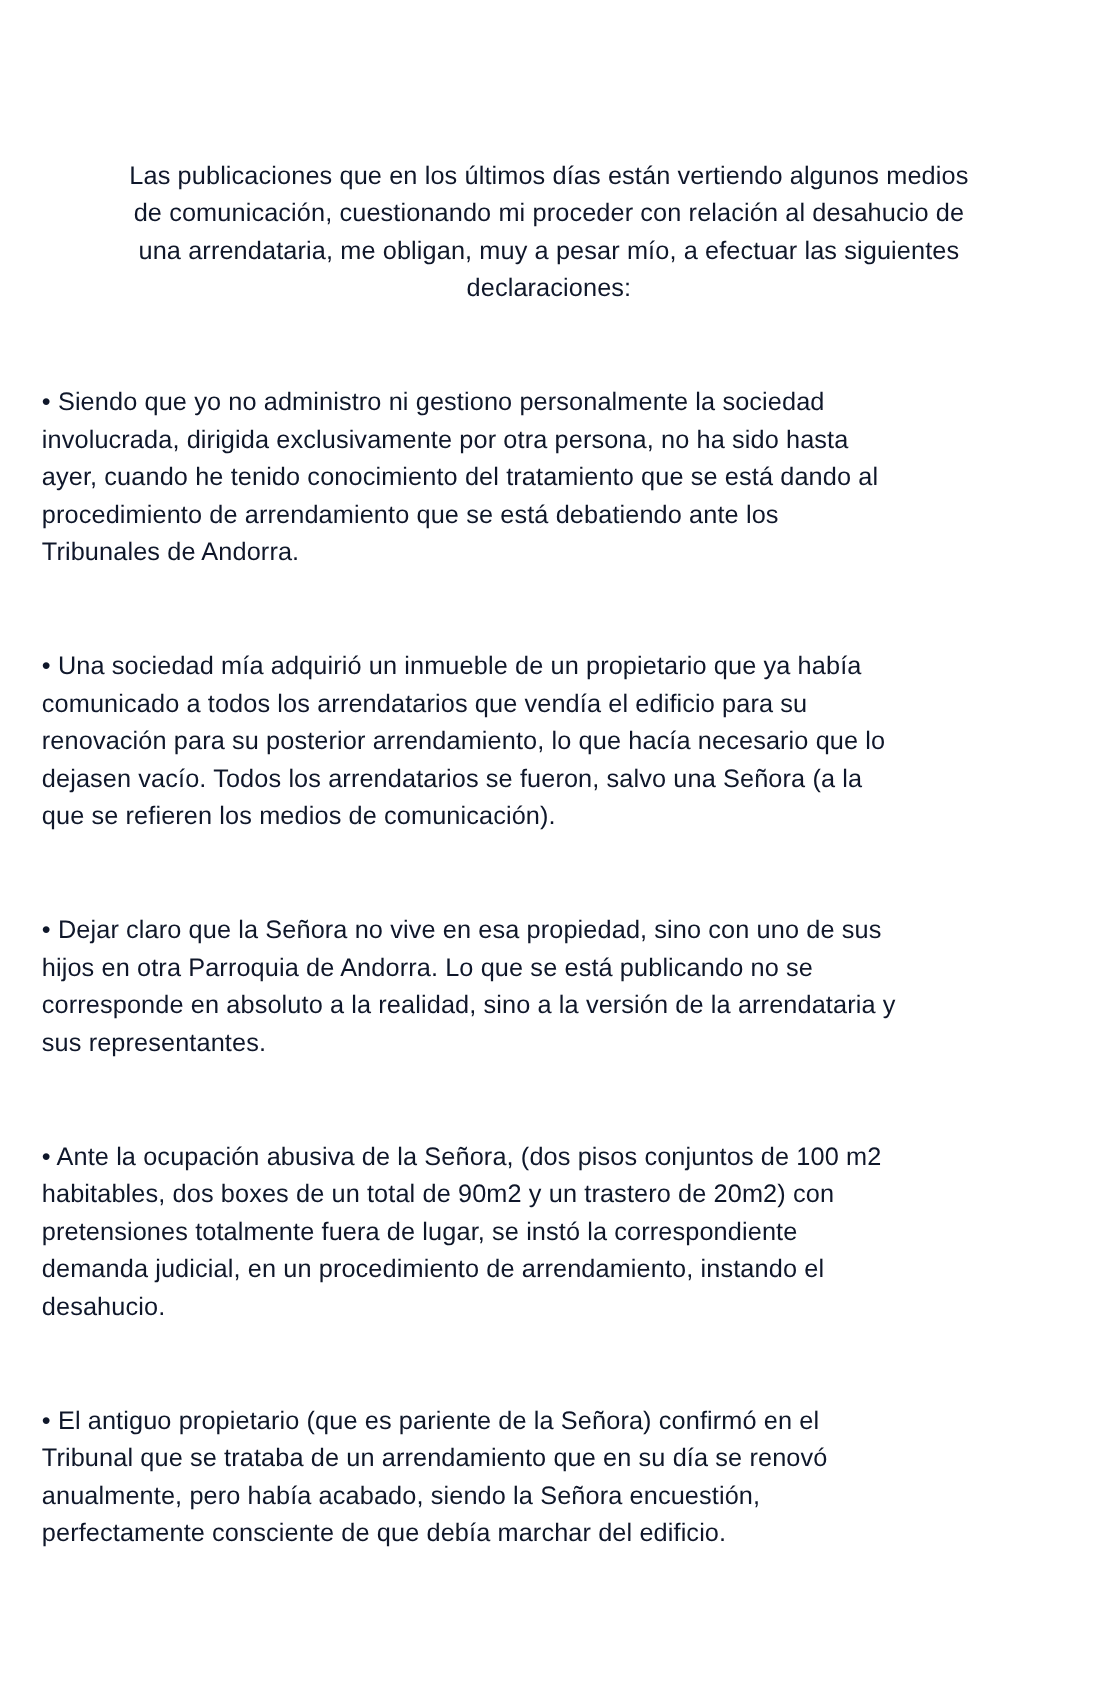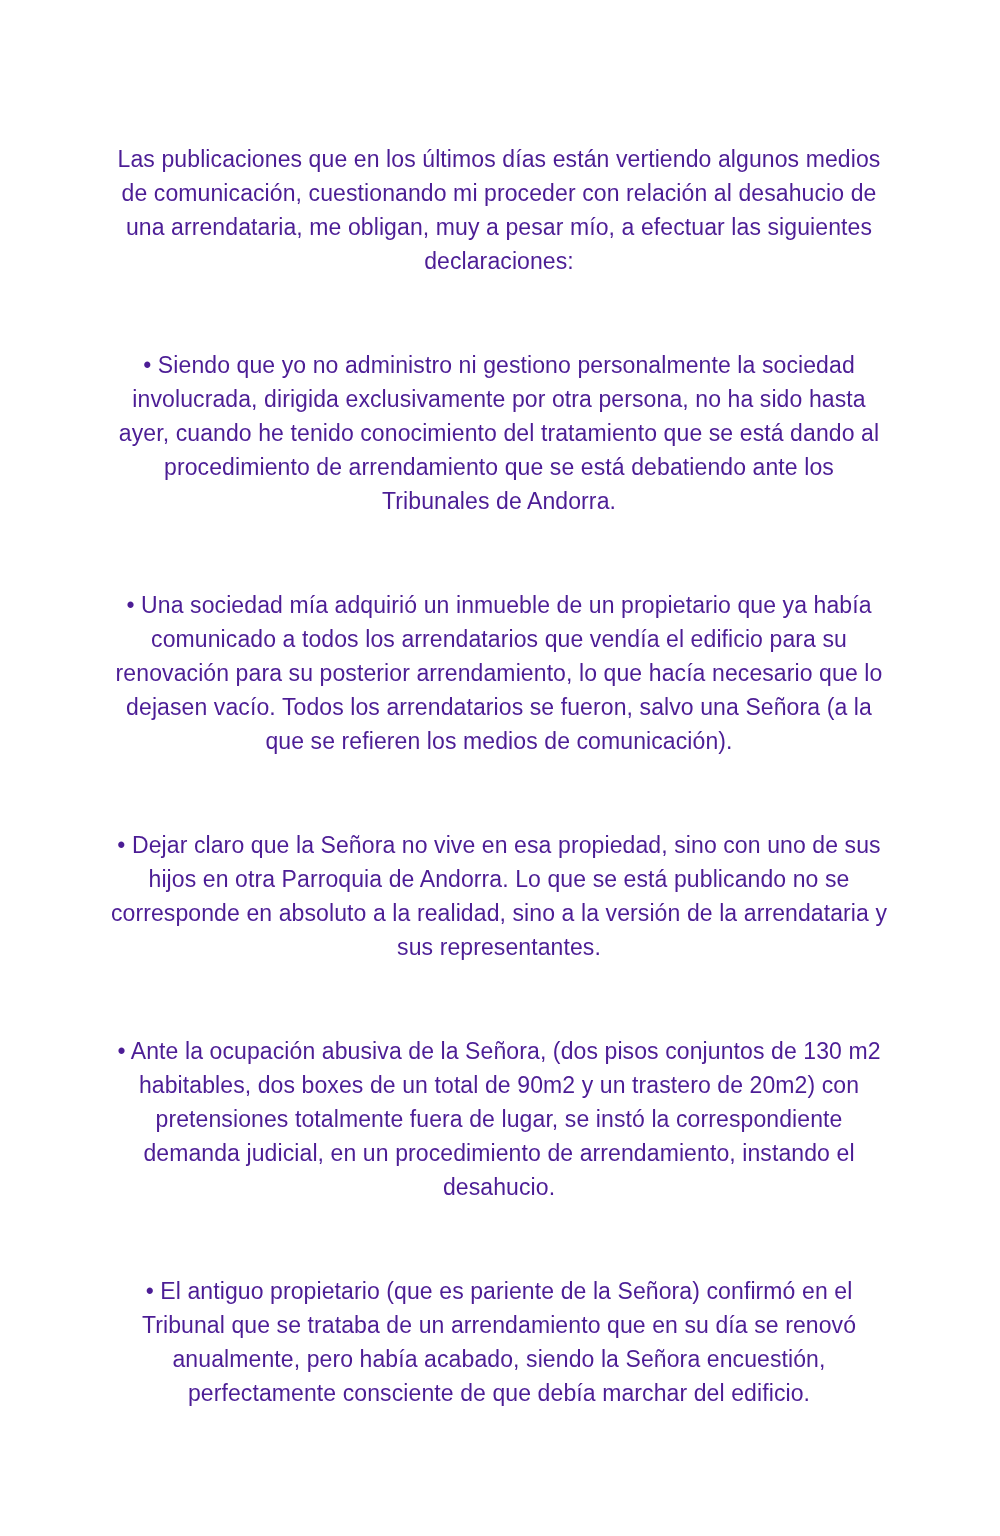--- a/index.html
+++ b/index.html
@@ -13,31 +13,31 @@
     overflow: hidden;
   }
   .page {
     box-sizing: border-box;
     width: 998px;
     height: 1536px;
     padding: 142px 38px 0 38px;
     font-family: "Liberation Sans", sans-serif;
     font-size: 23px;
     line-height: 34px;
-    color: #4c1d95;
+    color: #0f172a;
     letter-spacing: 0.1px;
   }
   .intro {
     margin: 0 0 70px 0;
     text-align: center;
     white-space: pre-line;
   }
   .para {
     margin: 16px 0 70px 0;
-    text-align: center;
+    text-align: left;
     white-space: pre-line;
   }
 </style>
 </head>
 <body>
 
 <div class="page">
   <p class="intro">Las publicaciones que en los últimos días están vertiendo algunos medios
 de comunicación, cuestionando mi proceder con relación al desahucio de
 una arrendataria, me obligan, muy a pesar mío, a efectuar las siguientes
@@ -53,21 +53,21 @@
 comunicado a todos los arrendatarios que vendía el edificio para su
 renovación para su posterior arrendamiento, lo que hacía necesario que lo
 dejasen vacío. Todos los arrendatarios se fueron, salvo una Señora (a la
 que se refieren los medios de comunicación).</p>
 
   <p class="para">• Dejar claro que la Señora no vive en esa propiedad, sino con uno de sus
 hijos en otra Parroquia de Andorra. Lo que se está publicando no se
 corresponde en absoluto a la realidad, sino a la versión de la arrendataria y
 sus representantes.</p>
 
-  <p class="para">• Ante la ocupación abusiva de la Señora, (dos pisos conjuntos de 130 m2
+  <p class="para">• Ante la ocupación abusiva de la Señora, (dos pisos conjuntos de 100 m2
 habitables, dos boxes de un total de 90m2 y un trastero de 20m2) con
 pretensiones totalmente fuera de lugar, se instó la correspondiente
 demanda judicial, en un procedimiento de arrendamiento, instando el
 desahucio.</p>
 
   <p class="para">• El antiguo propietario (que es pariente de la Señora) confirmó en el
 Tribunal que se trataba de un arrendamiento que en su día se renovó
 anualmente, pero había acabado, siendo la Señora encuestión,
 perfectamente consciente de que debía marchar del edificio.</p>
 </div>

